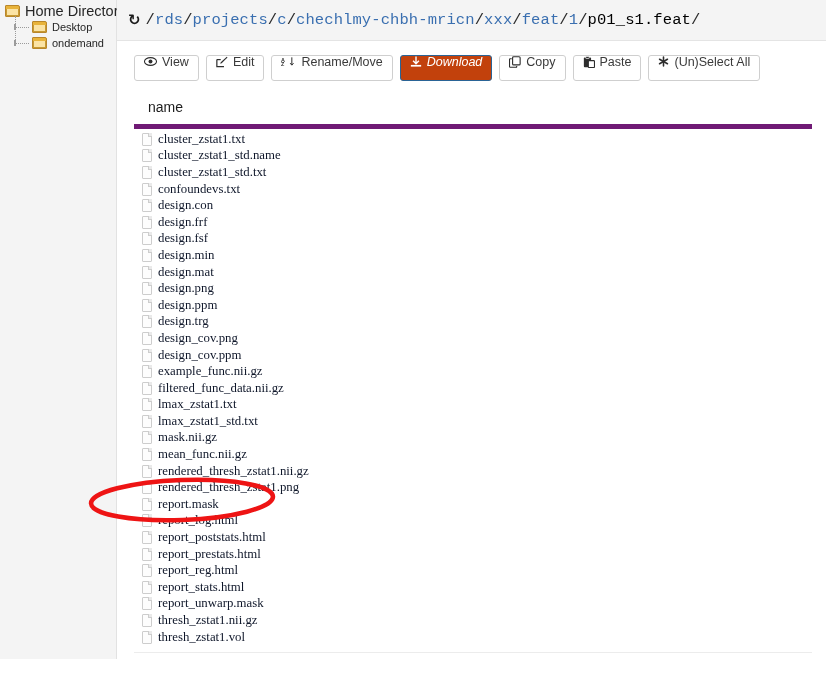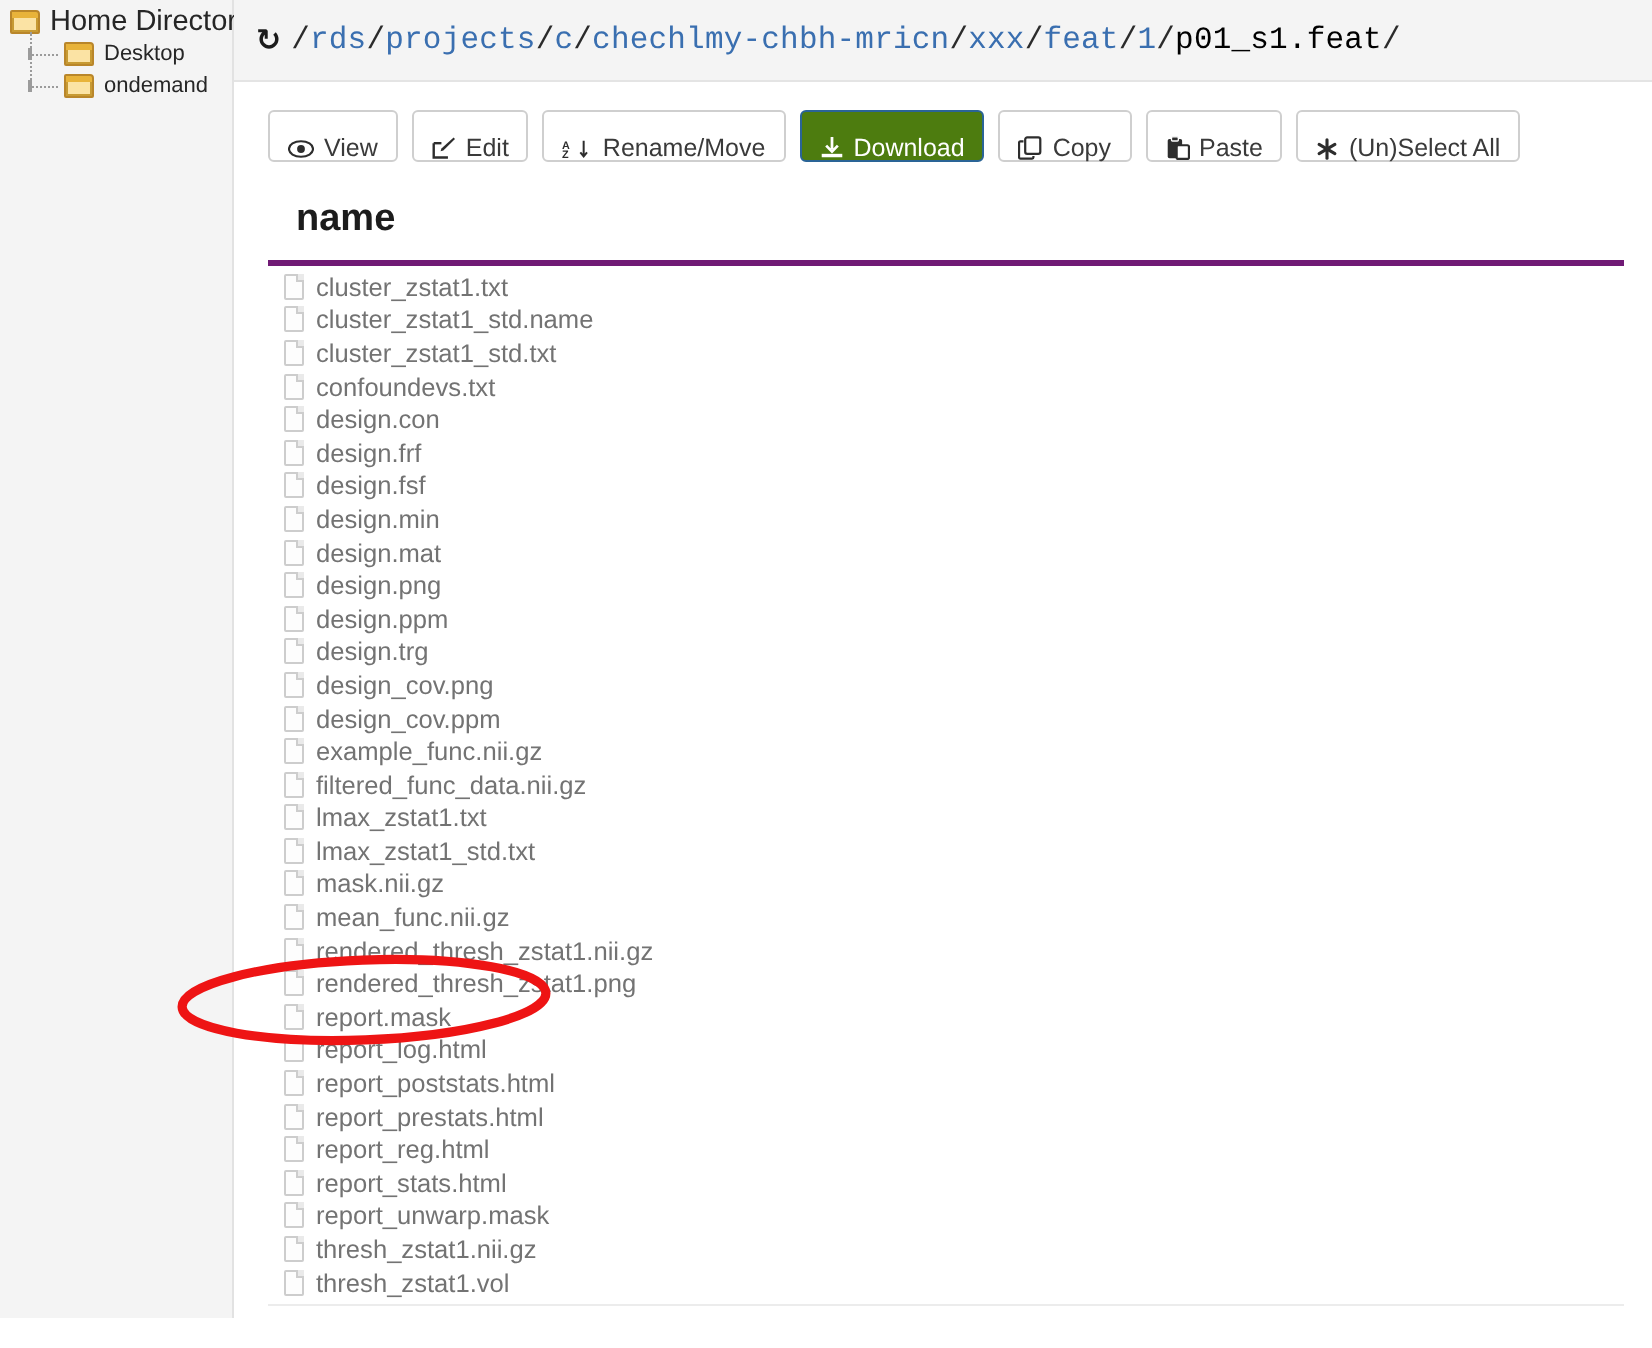--- a/index.html
+++ b/index.html
@@ -143,64 +143,66 @@
   .path-last { color: #000000; }
 
   
   .toolbar {
     display: flex;
     gap: 7px;
     padding: 14px 0 0 17px;
   }
   .btn {
     display: inline-flex;
-    align-items: flex-end;
+    align-items: flex-start;
     gap: 5px;
     height: 26px;
     padding: 0 9px;
     font-size: 12.5px;
     color: #3a3a3a;
     background: #ffffff;
     border: 1px solid #cfcfcf;
     border-radius: 3px;
     white-space: nowrap;
     cursor: pointer;
     line-height: 1;
   }
   .btn.primary {
-    background: #4d7c0f;
+    background: #c2410c;
     border-color: #2a6496;
     color: #ffffff;
+    font-style: italic;
   }
   .btn svg { display: block; }
 
   
   .table-wrap {
     margin: 18px 14px 0 17px;
   }
   .col-head {
-    font-size: 19px;
-    font-weight: bold;
+    font-size: 14px;
+    font-weight: normal;
     color: #1c1c1c;
     padding: 0 0 9px 14px;
-    border-bottom: 3px solid #701a75;
+    border-bottom: 5px solid #701a75;
   }
   .file-list { padding-top: 2px; }
   .file-row {
     display: flex;
     align-items: center;
     gap: 6px;
     height: 16.6px;
     padding-left: 8px;
   }
   .file-name {
     font-size: 12.8px;
-    color: #737373;
+    color: #0f172a;
     white-space: nowrap;
     cursor: pointer;
+    font-family: Liberation Serif, serif;
   }
   .doc-icon {
     flex: 0 0 auto;
     width: 10px;
     height: 13px;
     position: relative;
   }
   .doc-icon .body {
     position: absolute;
     inset: 0;

